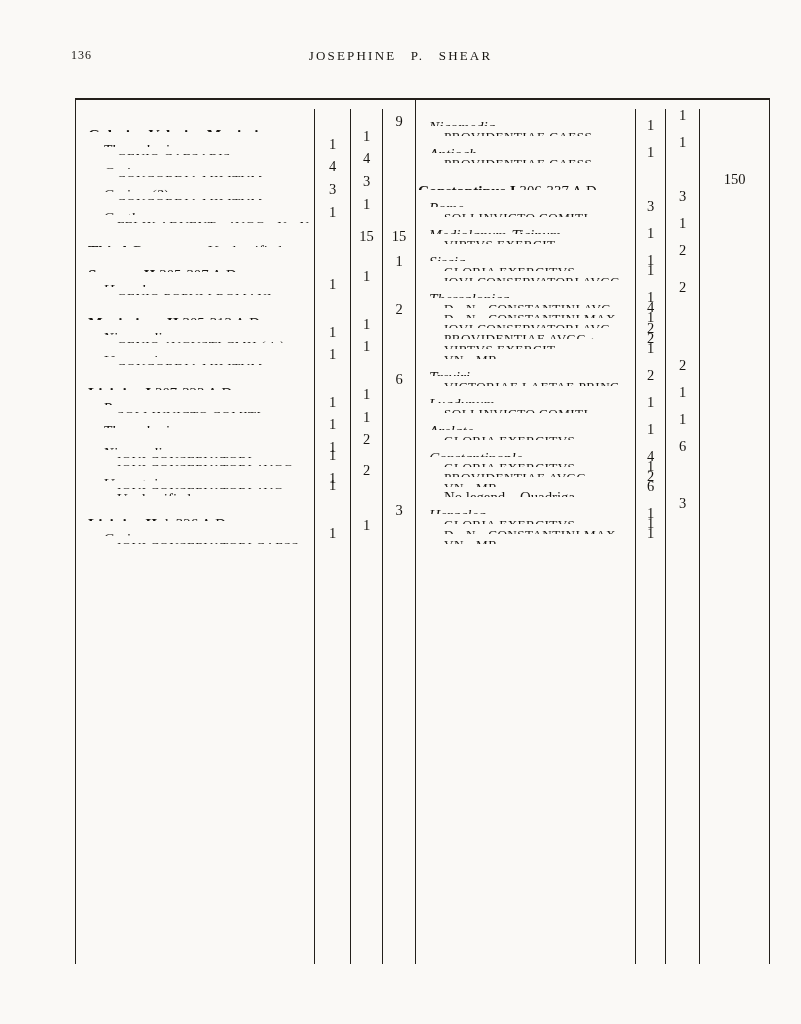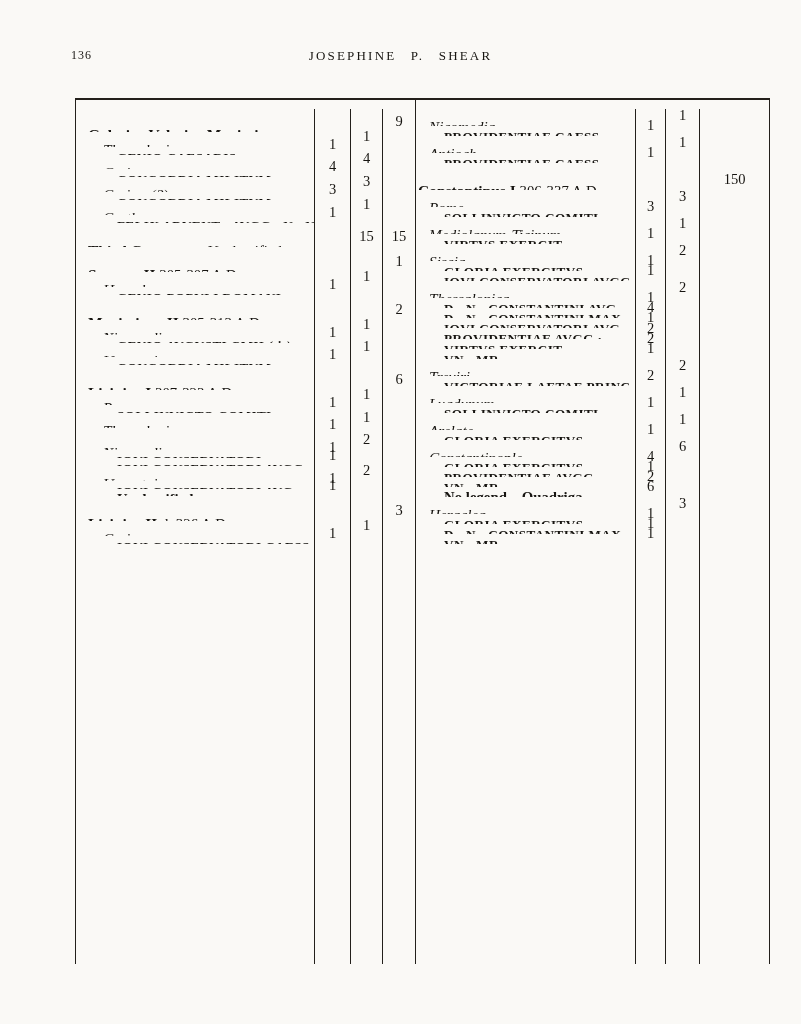--- a/index.html
+++ b/index.html
@@ -41,21 +41,21 @@
     border-left: 1.4px solid #23201b;
     display: flex; align-items: flex-end; justify-content: center;
     font-size: 14.5px; line-height: 19px; padding-bottom: 1px;
   }
 
   
   .text.rt-emperor  { padding-top: 18px; padding-left: var(--ind-emp); }
   .text.rt-emperor2 { padding-top: 16px; padding-left: var(--ind-emp); }
   .text.rt-mint     { padding-top: 8px;  padding-left: var(--ind-mint); }
   .text.rt-legend,
-  .text.rt-plain    { padding-top: 1px;  padding-left: var(--ind-leg); font-weight: bold; }
+  .text.rt-plain    { padding-top: 1px;  padding-left: var(--ind-leg); }
 
   .emp-name { font-weight: bold; font-size: 15.5px; }
   .emp-rest { font-size: 14.8px; }
   .mint-name { font-style: italic; font-size: 15.3px; }
   .legend-line { font-size: 13.2px; letter-spacing: 0.4px; }
   .plain-line { font-size: 14.8px; }
   .sic { font-style: italic; letter-spacing: 0; }
   .spacer { height: 420px; }
 </style>
 </head>

